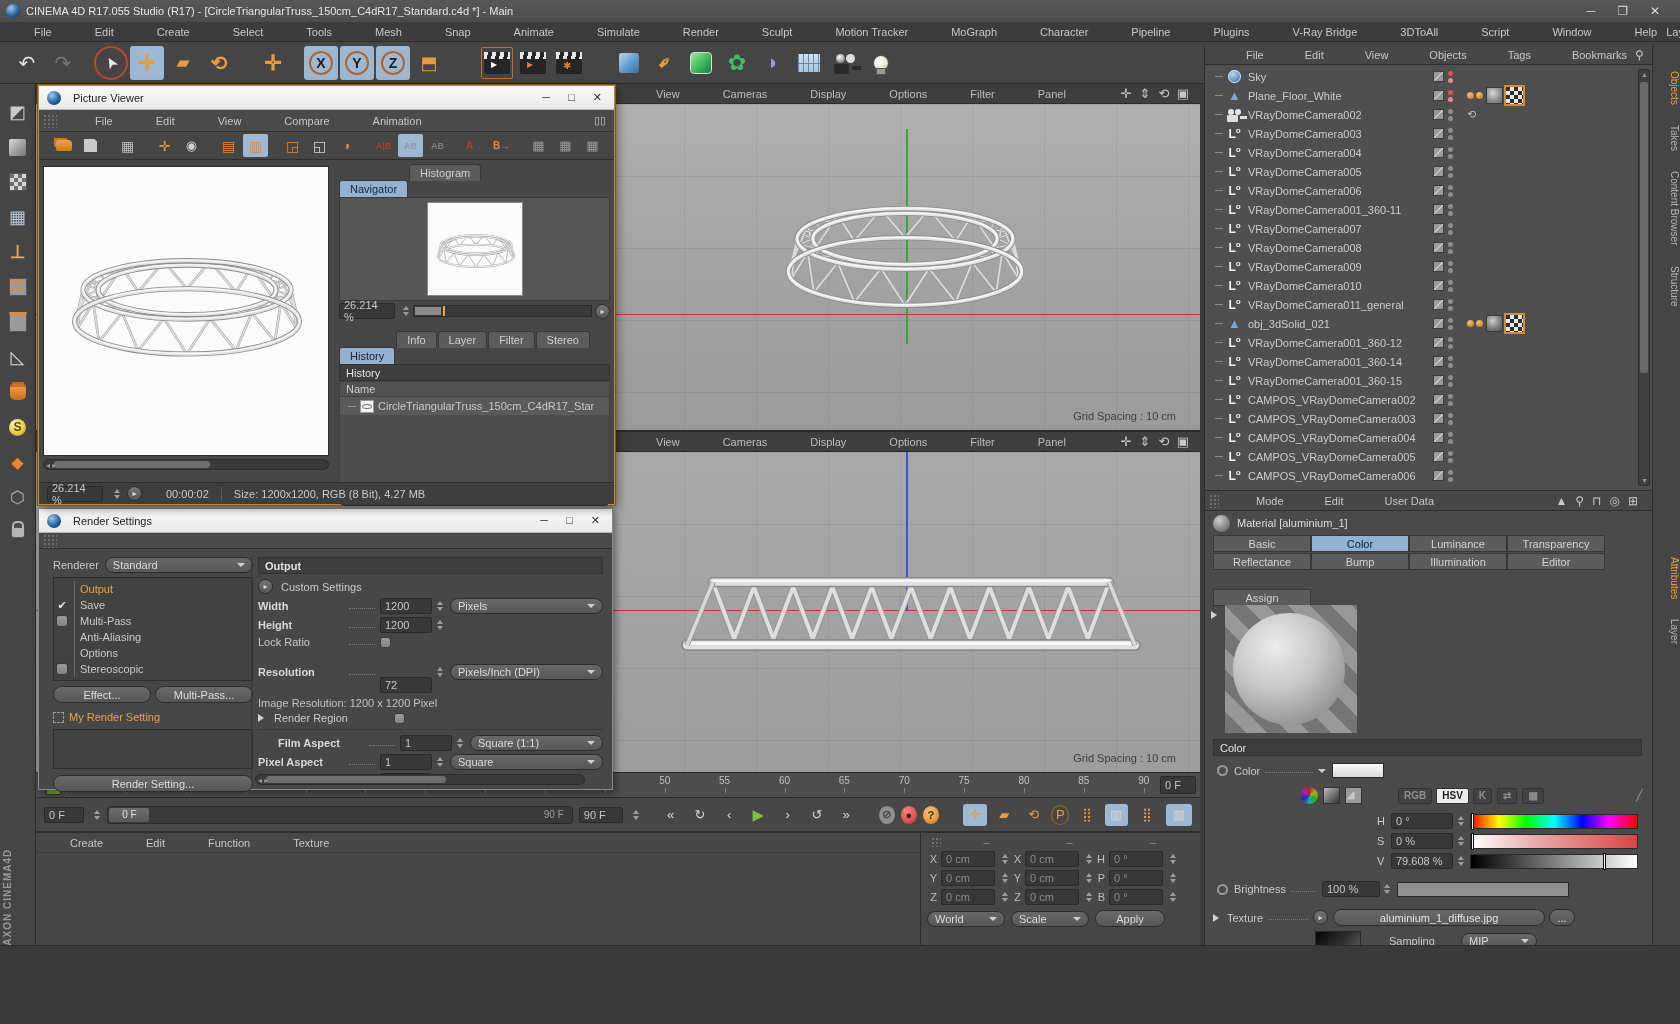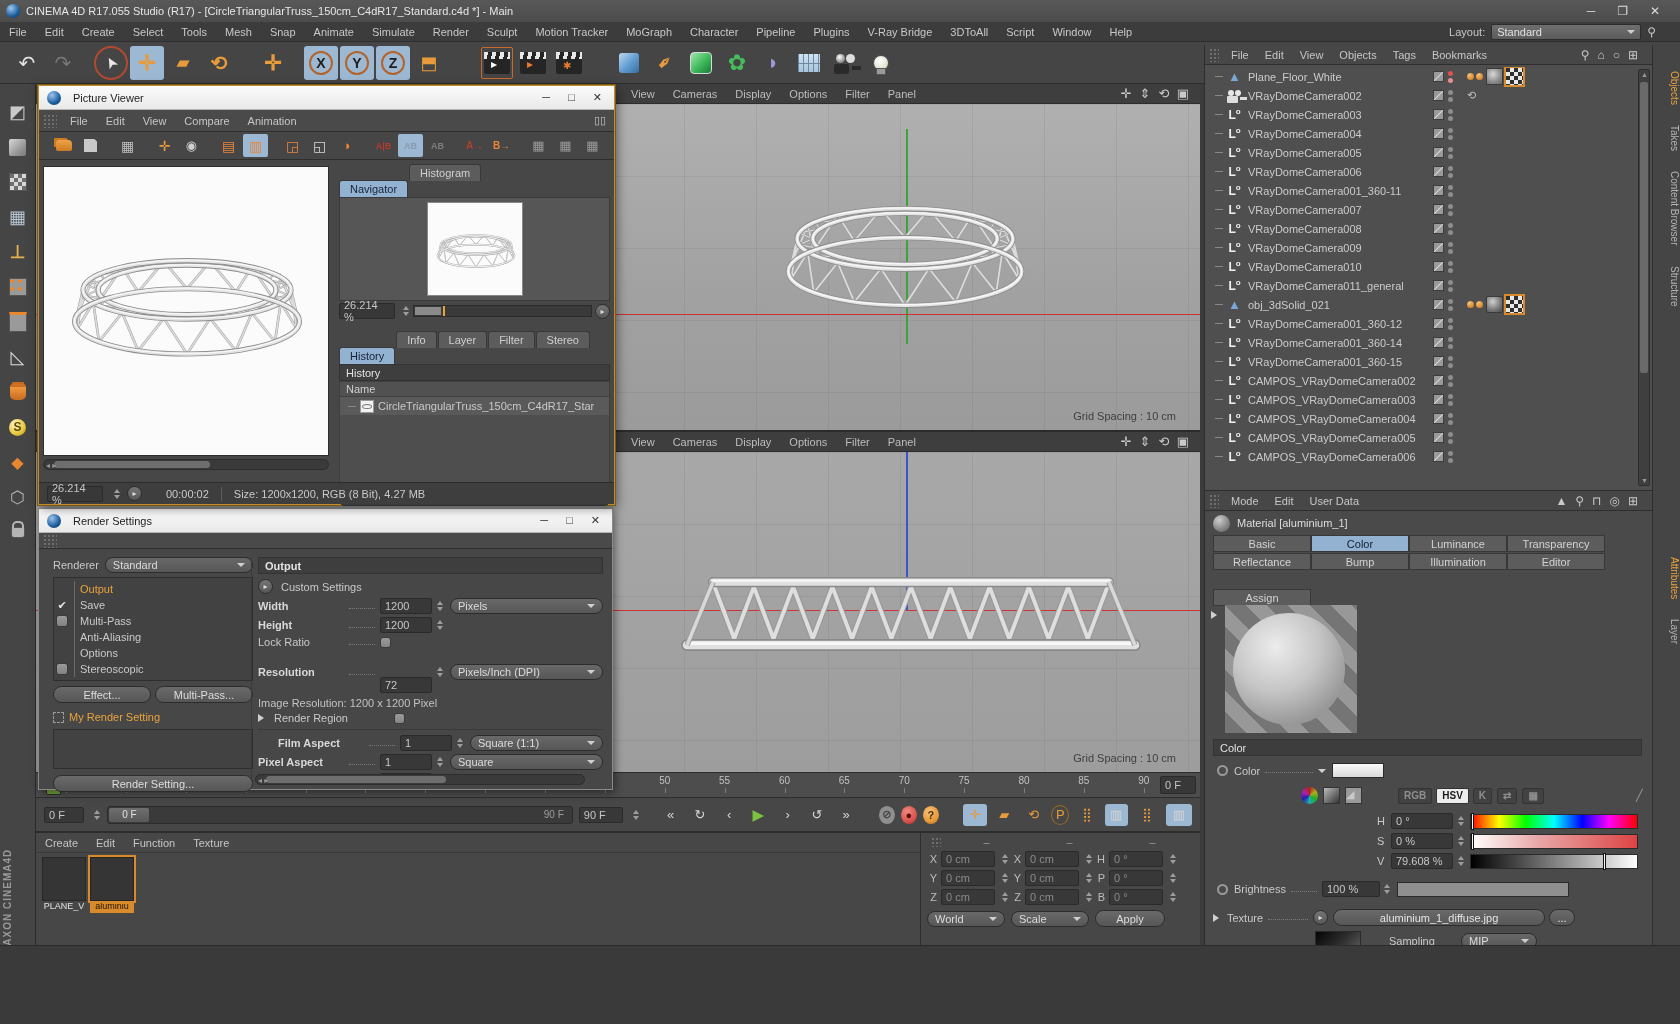--- a/index.html
+++ b/index.html
@@ -231,21 +231,21 @@
   .modebtn.on{background:#ececec;color:#1a1a1a;}
   .hbar,.sbar,.vbar{height:15px;border:1px solid #2a2a2a;position:relative;}
   .hbar{background:linear-gradient(to right,#f00,#ff0 17%,#0f0 33%,#0ff 50%,#00f 67%,#f0f 83%,#f00);}
   .sbar{background:linear-gradient(to right,#fff,#e8a8a8 40%,#d44 100%);}
   .vbar{background:linear-gradient(to right,#000,#fff);}
   .barmark{position:absolute;top:-2px;bottom:-2px;width:3px;background:#f8f8f8;border:1px solid #111;}
   .texpill{height:17px;background:linear-gradient(#6a6a6a,#575757);border:1px solid #2c2c2c;border-radius:9px;color:#e5e5e5;display:flex;align-items:center;justify-content:center;}
   .texthumb{width:46px;height:46px;background:linear-gradient(135deg,#050505,#2e2e2e 40%,#888);border:1px solid #2a2a2a;}
   .arrow-r{width:0;height:0;border:4px solid transparent;border-left:6px solid #cfcfcf;display:inline-block;margin-right:4px;}
 
-  .mi{white-space:nowrap;}
+  .mi{white-space:nowrap;margin-left:25px;}
   .statusfill{left:0;top:945px;width:1680px;height:79px;background:#3a3a3a;border-top:1px solid #2b2b2b;}
 </style>
 </head>
 <body>
 
 <div class="app" data-name="cinema4d-main-window">
 
   <div class="abs titlebar" data-name="title-bar">
     <span class="c4dlogo" data-name="app-logo-icon"></span>
     <span data-name="window-title">CINEMA 4D R17.055 Studio (R17) - [CircleTriangularTruss_150cm_C4dR17_Standard.c4d *] - Main</span>
@@ -513,36 +513,20 @@
   </div>
 
   <div class="abs matmgr" data-name="material-manager">
     <div class="matmenu">
 
     <span class="mi" data-name="material-menu-item">Create</span>
         <span class="mi" data-name="material-menu-item">Edit</span>
         <span class="mi" data-name="material-menu-item">Function</span>
         <span class="mi" data-name="material-menu-item">Texture</span>
       </div>
-    <div style="display:flex;gap:4px;padding:4px 0 0 6px;">
-
-        <span style="display:flex;flex-direction:column;align-items:center;" data-name="material-item">
-          <span class="mat-thumb">
-            <span class="sph" data-name="material-sphere-preview"></span>
-          </span>
-          <span class="mat-label">PLANE_V</span>
-        </span>
-
-        <span style="display:flex;flex-direction:column;align-items:center;" data-name="material-item">
-          <span class="mat-thumb selected">
-            <span class="sph" data-name="material-sphere-preview"></span>
-          </span>
-          <span class="mat-label selected">aluminiu</span>
-        </span>
-      </div>
   </div>
   <div class="abs brand" data-name="maxon-branding">MAXON CINEMA4D</div>
 
   <div class="abs coordmgr" data-name="coordinates-manager">
     <div class="coordhead">
       <span class="grip" style="width:10px;height:10px;"></span>
       <span style="display:flex;flex:1;justify-content:space-around;">
 
       <span data-name="coordinate-column-header">–</span>
           <span data-name="coordinate-column-header">–</span>
@@ -634,20 +618,35 @@
         </span>
       <span class="om-icons">
         <span data-name="search-icon">⚲</span>
         <span data-name="home-icon">⌂</span>
         <span data-name="path-icon">○</span>
         <span data-name="add-panel-icon">⊞</span>
       </span>
     </div>
     <div class="obj-rows">
 
+        <div class="obj-row" data-name="object-row">
+          <span class="tree-dash"></span>
+          <span class="obj-icon v-sky" data-name="object-type-icon"></span>
+          <span class="obj-name">Sky</span>
+          <span class="obj-toggles">
+            <span class="layersq" data-name="layer-toggle"></span>
+            <span class="dots v-red" data-name="visibility-dots"></span>
+          </span>
+          <span class="obj-tags v-" data-name="object-tags">
+            
+            
+            
+            
+          </span>
+        </div>
 
         <div class="obj-row" data-name="object-row">
           <span class="tree-dash"></span>
           <span class="obj-icon v-plane" data-name="object-type-icon"></span>
           <span class="obj-name">Plane_Floor_White</span>
           <span class="obj-toggles">
             <span class="layersq" data-name="layer-toggle"></span>
             <span class="dots v-red" data-name="visibility-dots"></span>
           </span>
           <span class="obj-tags v-texture" data-name="object-tags">

